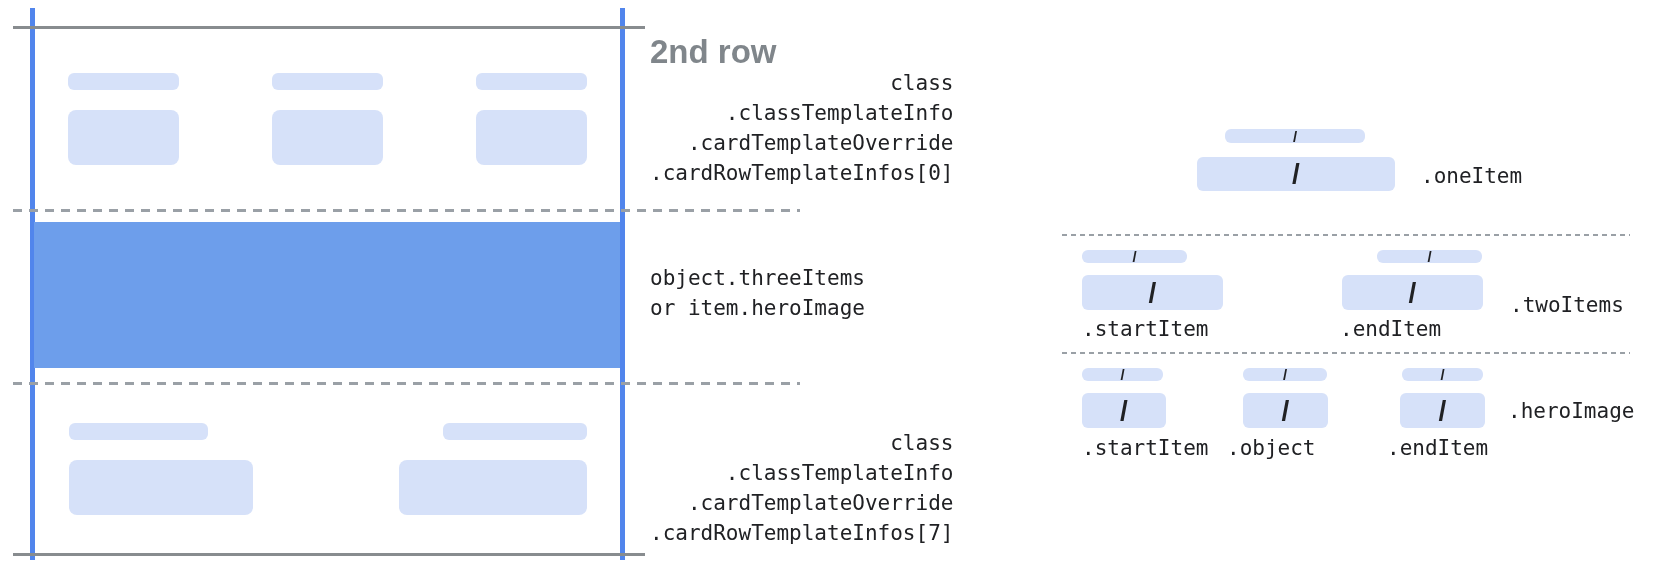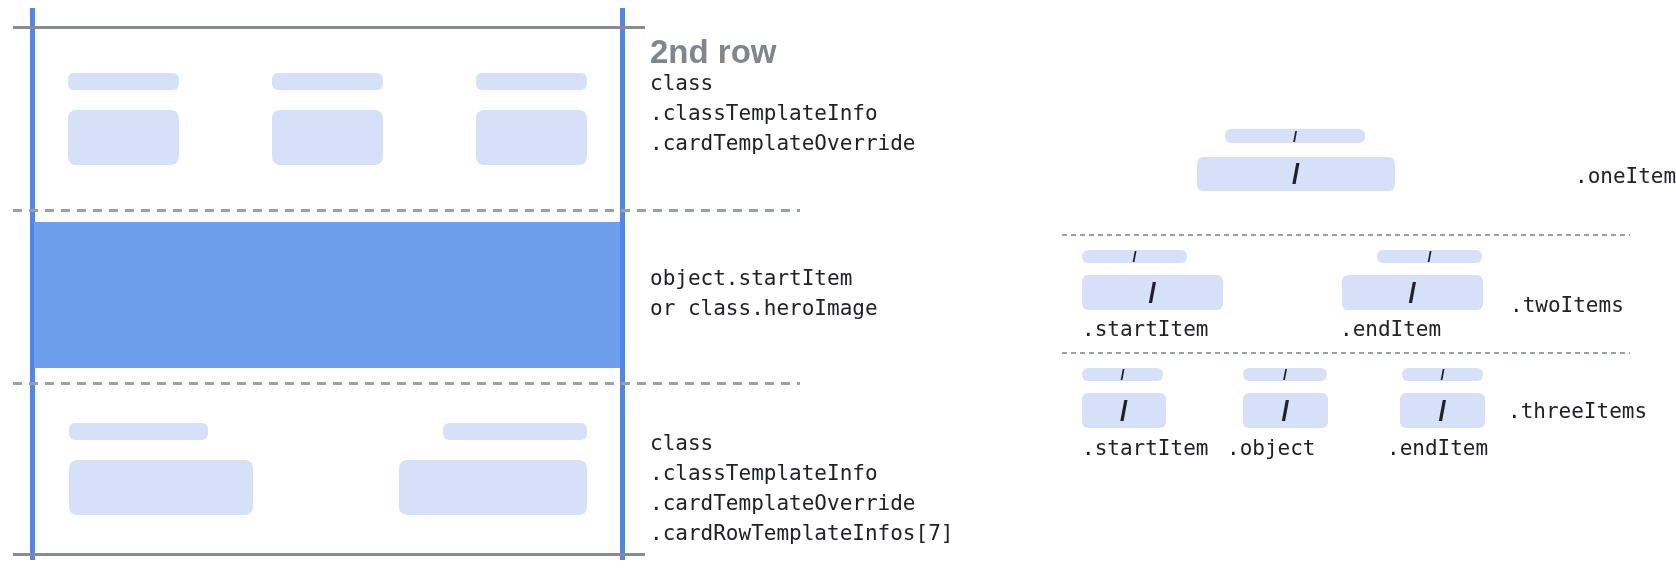--- a/index.html
+++ b/index.html
@@ -19,21 +19,21 @@
   .bar{position:absolute;background:#D6E1F9;border-radius:6px;}
   .bar.lg{border-radius:8px;}
   .slashbar{display:flex;align-items:center;justify-content:center;}
   .slash{font-family:"Liberation Sans",sans-serif;font-weight:700;color:#202124;line-height:1;}
   .slash.sm{font-size:15px;}
   .slash.lg{font-size:28px;}
   
   .row-title{position:absolute;font-family:"Liberation Sans",sans-serif;font-weight:700;
     font-size:33px;color:#80868B;white-space:nowrap;}
   .code{position:absolute;font-size:21px;color:#202124;white-space:nowrap;}
-  .code-block{position:absolute;font-size:21px;color:#202124;line-height:30px;white-space:nowrap;}
+  .code-block{position:absolute;font-size:21px;color:#202124;line-height:30px;white-space:nowrap;text-align:right;}
   .code-block div{height:30px;}
 </style>
 </head>
 <body>
 
 <div class="canvas">
 
   <div class="vline" style="left:30px"></div>
   <div class="vline" style="left:620px"></div>
   <div class="hline" style="top:26px"></div>
@@ -52,41 +52,42 @@
   <div class="bar" style="left:69px;top:423px;width:139px;height:17px"></div>
   <div class="bar lg" style="left:69px;top:460px;width:184px;height:55px"></div>
   <div class="bar" style="left:443px;top:423px;width:144px;height:17px"></div>
   <div class="bar lg" style="left:399px;top:460px;width:188px;height:55px"></div>
 
   <div class="row-title" style="left:650px;top:33px">2nd row</div>
   <div class="code-block" style="left:650px;top:68px">
     <div>class</div>
     <div>.classTemplateInfo</div>
     <div>.cardTemplateOverride</div>
+    <div>.cardRowTemplateInfos[0]</div>
   </div>
 
   <div class="code-block" style="left:650px;top:264px;line-height:29px">
-    <div>object.startItem</div>
-    <div>or class.heroImage</div>
+    <div>object.threeItems</div>
+    <div>or item.heroImage</div>
   </div>
 
   <div class="code-block" style="left:650px;top:428px">
     <div>class</div>
     <div>.classTemplateInfo</div>
     <div>.cardTemplateOverride</div>
     <div>.cardRowTemplateInfos[7]</div>
   </div>
 
   <div class="bar slashbar" style="left:1225px;top:129px;width:140px;height:14px">
     <span class="slash sm">/</span>
   </div>
   <div class="bar slashbar" style="left:1197px;top:157px;width:198px;height:34px">
     <span class="slash lg">/</span>
   </div>
-  <div class="code" style="left:1575px;top:164px">.oneItem</div>
+  <div class="code" style="left:1421px;top:164px">.oneItem</div>
 
   <div class="dash-r" style="top:234px"></div>
 
   <div class="bar slashbar" style="left:1082px;top:250px;width:105px;height:13px">
     <span class="slash sm">/</span>
   </div>
   <div class="bar slashbar" style="left:1082px;top:275px;width:141px;height:35px">
     <span class="slash lg">/</span>
   </div>
   <div class="code" style="left:1082px;top:317px">.startItem</div>
@@ -118,15 +119,15 @@
   </div>
   <div class="code" style="left:1227px;top:436px">.object</div>
 
   <div class="bar slashbar" style="left:1402px;top:368px;width:81px;height:13px">
     <span class="slash sm">/</span>
   </div>
   <div class="bar slashbar" style="left:1400px;top:393px;width:85px;height:35px">
     <span class="slash lg">/</span>
   </div>
   <div class="code" style="left:1387px;top:436px">.endItem</div>
-  <div class="code" style="left:1508px;top:399px">.threeItems</div>
+  <div class="code" style="left:1508px;top:399px">.heroImage</div>
 
 </div>
 
 </body></html>

